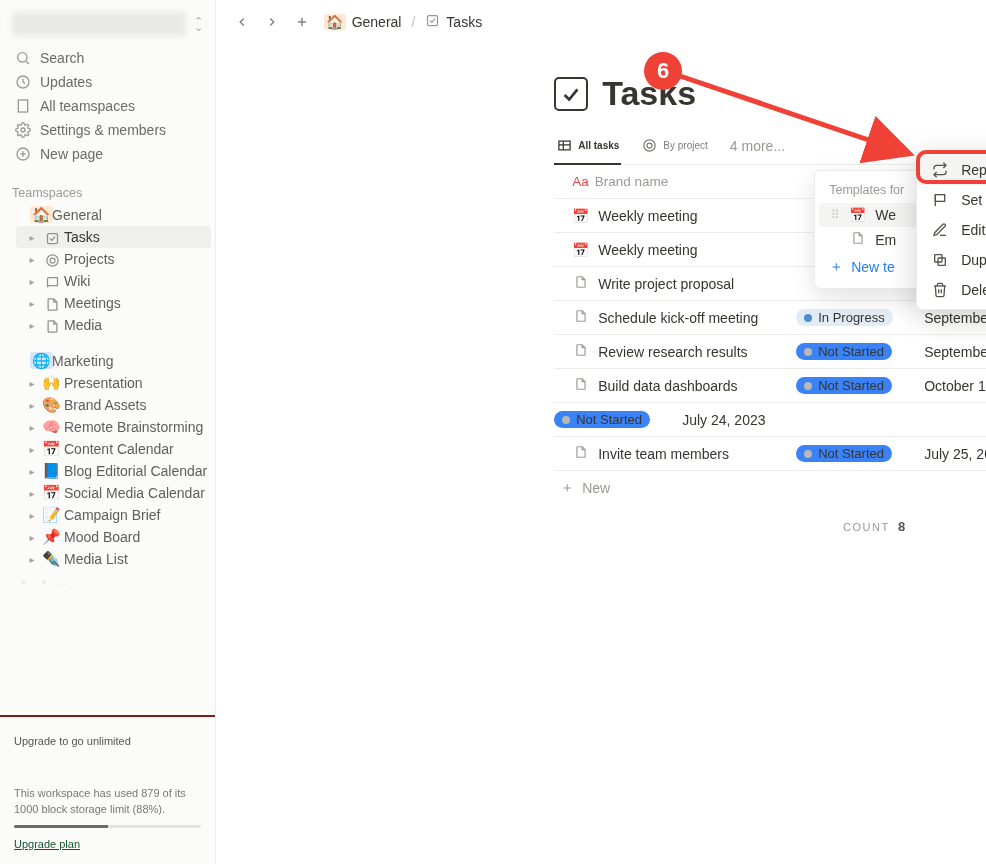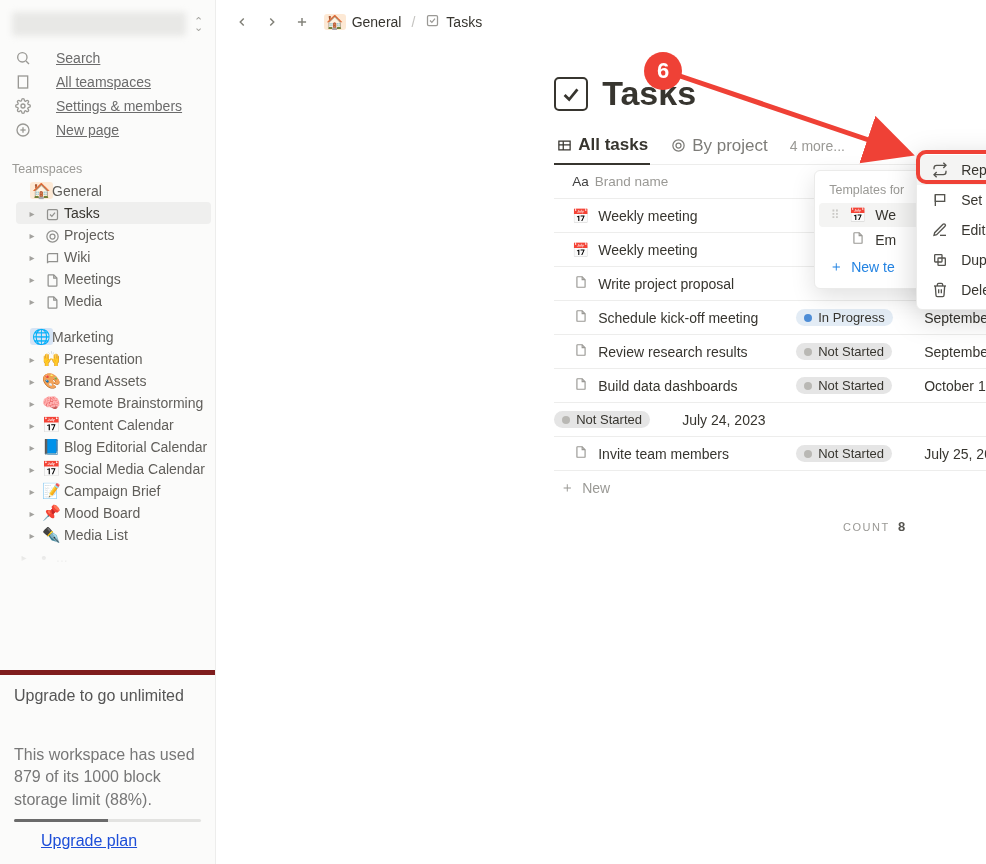--- a/index.html
+++ b/index.html
@@ -5,78 +5,78 @@
 * { margin: 0; padding: 0; box-sizing: border-box; font-family: -apple-system, BlinkMacSystemFont, 'Segoe UI', Helvetica, Arial, sans-serif; }
 body { display: flex; width: 986px; height: 864px; background: #fff; color: #37352f; font-size: 14px; overflow: hidden; }
 
 
 .sidebar { width: 235px; background: #fbfbfa; border-right: 1px solid #ededec; display: flex; flex-direction: column; position: relative; }
 .ws-header { display: flex; align-items: center; padding: 12px 12px 8px 12px; gap: 8px; }
 .ws-blur { flex: 1; height: 24px; background: #e8e8e6; filter: blur(3px); border-radius: 3px; }
 .ws-chevrons { color: #a5a49f; font-size: 11px; line-height: 6px; cursor: pointer; }
 
 .nav-top { padding: 2px 4px 18px 4px; }
-.nav-item { display: flex; align-items: center; gap: 24px; padding: 3px 10px; border-radius: 4px; color: #6b6b6b; cursor: pointer; font-weight: 500; text-decoration: underline; }
+.nav-item { display: flex; align-items: center; gap: 8px; padding: 3px 10px; border-radius: 4px; color: #6b6b6b; cursor: pointer; font-weight: 500; }
 .nav-icon { width: 18px; height: 18px; display: inline-flex; align-items: center; justify-content: center; color: #9a9995; }
 .nav-icon svg { width: 16px; height: 16px; }
 
 .sec-label { font-size: 12.5px; color: #9a9995; padding: 2px 12px 4px 12px; display: block; }
 
 .tree { padding: 0 4px; }
 .tree-row { display: flex; align-items: center; gap: 2px; padding: 2px 4px 2px 8px; border-radius: 4px; cursor: pointer; color: #605e5a; font-weight: 500; }
 .tree-row.active { background: #efefee; color: #37352f; }
 .tree-toggle { width: 16px; height: 18px; display: inline-flex; align-items: center; justify-content: center; color: #a3a29e; font-size: 10px; user-select: none; }
 .tree-icon { width: 20px; text-align: center; font-size: 15px; }
 .tree-icon.mono { color: #91918e; }
 .tree-icon svg { width: 15px; height: 15px; vertical-align: middle; }
 .tree-label { flex: 1; white-space: nowrap; overflow: hidden; text-overflow: ellipsis; }
 .child { padding-left: 12px; }
 
-.upgrade { border-top: 5px solid #7f1d1d; padding: 12px 14px 14px 14px; font-size: 16px; color: #777; margin-top: auto; }
+.upgrade { border-top: 2px solid #7f1d1d; padding: 18px 14px 14px 14px; font-size: 11px; color: #777; margin-top: auto; }
 .upgrade .title { color: #555; margin-bottom: 4px; font-weight:500; }
 .upgrade .bar { height: 3px; background: #e3e3e1; margin: 8px 0 10px 0; border-radius: 2px; overflow: hidden; }
 .upgrade .fill { height: 100%; background: #6b6b6b; width: 50%; }
-.upgrade .link { text-decoration: underline; color: #1d4ed8; cursor: pointer; margin-left: 27px; }
+.upgrade .link { text-decoration: underline; color: #14532d; cursor: pointer; }
 .fade-row { height: 20px; background: linear-gradient(#fbfbfa00,#fbfbfa); position: relative; margin-top: -20px; pointer-events:none; }
 
 
 .main { flex: 1; display: flex; flex-direction: column; position: relative; }
 .topbar { display: flex; align-items: center; padding: 10px 14px; gap: 6px; color: #6d6d6b; }
 .tb-btn { width: 24px; height: 24px; display: inline-flex; align-items: center; justify-content: center; border-radius: 4px; cursor: pointer; color: #818078; }
 .crumb { display: flex; align-items: center; gap: 6px; color: #37352f; }
 .crumb .sep { color: #c4c3c0; }
 .crumb-seg { display: flex; align-items: center; gap: 6px; cursor: pointer; padding: 2px 4px; border-radius:4px; }
 .crumb-emoji { background:#fde9d5; border-radius:3px; padding: 0 2px; }
 
 .actual-title { display:flex; align-items:center; gap:14px; margin-left:338px; margin-top:30px; margin-bottom:14px; }
 .check-box { width:34px; height:34px; border:2.5px solid #37352f; border-radius:5px; display:inline-flex; align-items:center; justify-content:center; }
 .check-box svg { width:22px; height:22px; stroke:#37352f; stroke-width:3; fill:none; }
 .page-h1 { font-size: 34px; font-weight: 700; }
 
 .tabs { display:flex; align-items:center; gap:18px; margin-left:338px; border-bottom:1px solid #ededec; padding-bottom:0; height:38px; position:relative; }
-.tab { display:flex; align-items:center; gap:6px; color:#7d7c78; cursor:pointer; height:100%; padding:0 2px; font-size:17px; }
+.tab { display:flex; align-items:center; gap:6px; color:#7d7c78; cursor:pointer; height:100%; padding:0 2px; font-size:10px; }
 .tab.active { color:#37352f; font-weight:600; border-bottom:2px solid #37352f; margin-bottom:-1px; }
 .tab-icon { width:16px; height:16px; display:inline-flex; align-items:center; justify-content:center; }
 .tab-icon svg{width:15px;height:15px;}
 .more { color:#9a9995; font-size:14px; }
 
 
 .table-wrap { margin-left:338px; }
 .thead { display:flex; border-bottom:1px solid #ededec; color:#9a9995; font-size:13.5px; height:34px; align-items:center; }
 .col-name { flex:0 0 242px; padding-left:18px; display:flex; align-items:center; gap:6px; }
 .col-status { flex:0 0 128px; }
 .col-due { flex:0 0 150px; }
 .col-pri { flex:0 0 90px; }
 .col-more { flex:0 0 30px; color:#c0bfbb; text-align:center; }
 
 .trow { display:flex; border-bottom:1px solid #ededec; height:34px; align-items:center; font-size:14px; }
 .trow .col-name { color:#37352f; font-weight:500; gap:8px; }
 .task-icon { width:18px; text-align:center; font-size:14px; }
 .task-icon.doc svg { width:14px; height:14px; color:#9a9995; }
-.pill { display:inline-flex; align-items:center; gap:6px; padding:1px 8px; border-radius:10px; font-size:13px; background:#e5e5e5; color:#37352f; }
+.pill { display:inline-flex; align-items:center; gap:6px; padding:1px 8px; border-radius:10px; font-size:13px; background:#3b82f6; color:#37352f; }
 .pill .dot { width:8px; height:8px; border-radius:50%; background:#b9b8b4; }
 .pill.progress { background:#e3ecf5; }
 .pill.progress .dot { background:#4e8dd6; }
 .addrow { color:#9a9995; display:flex; align-items:center; gap:8px; height:34px; padding-left:6px; cursor:pointer; }
 .count { text-align:center; color:#9a9995; font-size:11px; letter-spacing:1.5px; padding:14px 0; }
 .count b { font-size:13px; color:#55544f; letter-spacing:0; margin-left:4px; }
 
 
 .overlay { position:absolute; top:170px; left:598px; width:377px; background:#fff; border:1px solid #ebebea; border-radius:6px; box-shadow:0 8px 24px rgba(0,0,0,0.12); padding:8px 0 10px 0; z-index:5; }
 .ov-head { font-size:12.5px; color:#9a9995; padding:4px 14px 6px 14px; }
@@ -110,20 +110,29 @@
 
   <div class="nav-top">
     <div class="nav-item">
       <span class="nav-icon">
           <svg viewBox="0 0 24 24" fill="none" stroke="currentColor" stroke-width="2">
             <circle cx="11" cy="11" r="7"></circle>
             <line x1="21" y1="21" x2="16.5" y2="16.5"></line>
           </svg>
         </span>
       <span>Search</span>
+    </div>
+    <div class="nav-item">
+      <span class="nav-icon">
+          <svg viewBox="0 0 24 24" fill="none" stroke="currentColor" stroke-width="2">
+            <circle cx="12" cy="12" r="9"></circle>
+            <polyline points="12 7 12 12 15 14"></polyline>
+          </svg>
+        </span>
+      <span>Updates</span>
     </div>
     <div class="nav-item">
       <span class="nav-icon">
           <svg viewBox="0 0 24 24" fill="none" stroke="currentColor" stroke-width="2">
             <rect x="5" y="3" width="14" height="18"></rect>
             <line x1="9" y1="8" x2="9" y2="8"></line>
             <line x1="15" y1="8" x2="15" y2="8"></line>
             <line x1="9" y1="12" x2="9" y2="12"></line>
             <line x1="15" y1="12" x2="15" y2="12"></line>
           </svg>
@@ -338,21 +347,21 @@
     </div>
     <div class="tab more">
       <span>4 more...</span>
     </div>
 
   </div>
 
   <div class="table-wrap">
     <div class="thead">
       <div class="col-name">
-        <span style="color:#404040;text-align:center;">Aa</span>
+        <span style="color:#ef4444;text-align:center;">Aa</span>
         <span>Brand name</span>
       </div>
       <div class="col-status"></div>
         <div class="col-due"></div>
         <div class="col-pri"></div>
     </div>
     <div id="table-body">
         <div class="trow">
     <div class="col-name">
             <span class="task-icon">📅</span>

